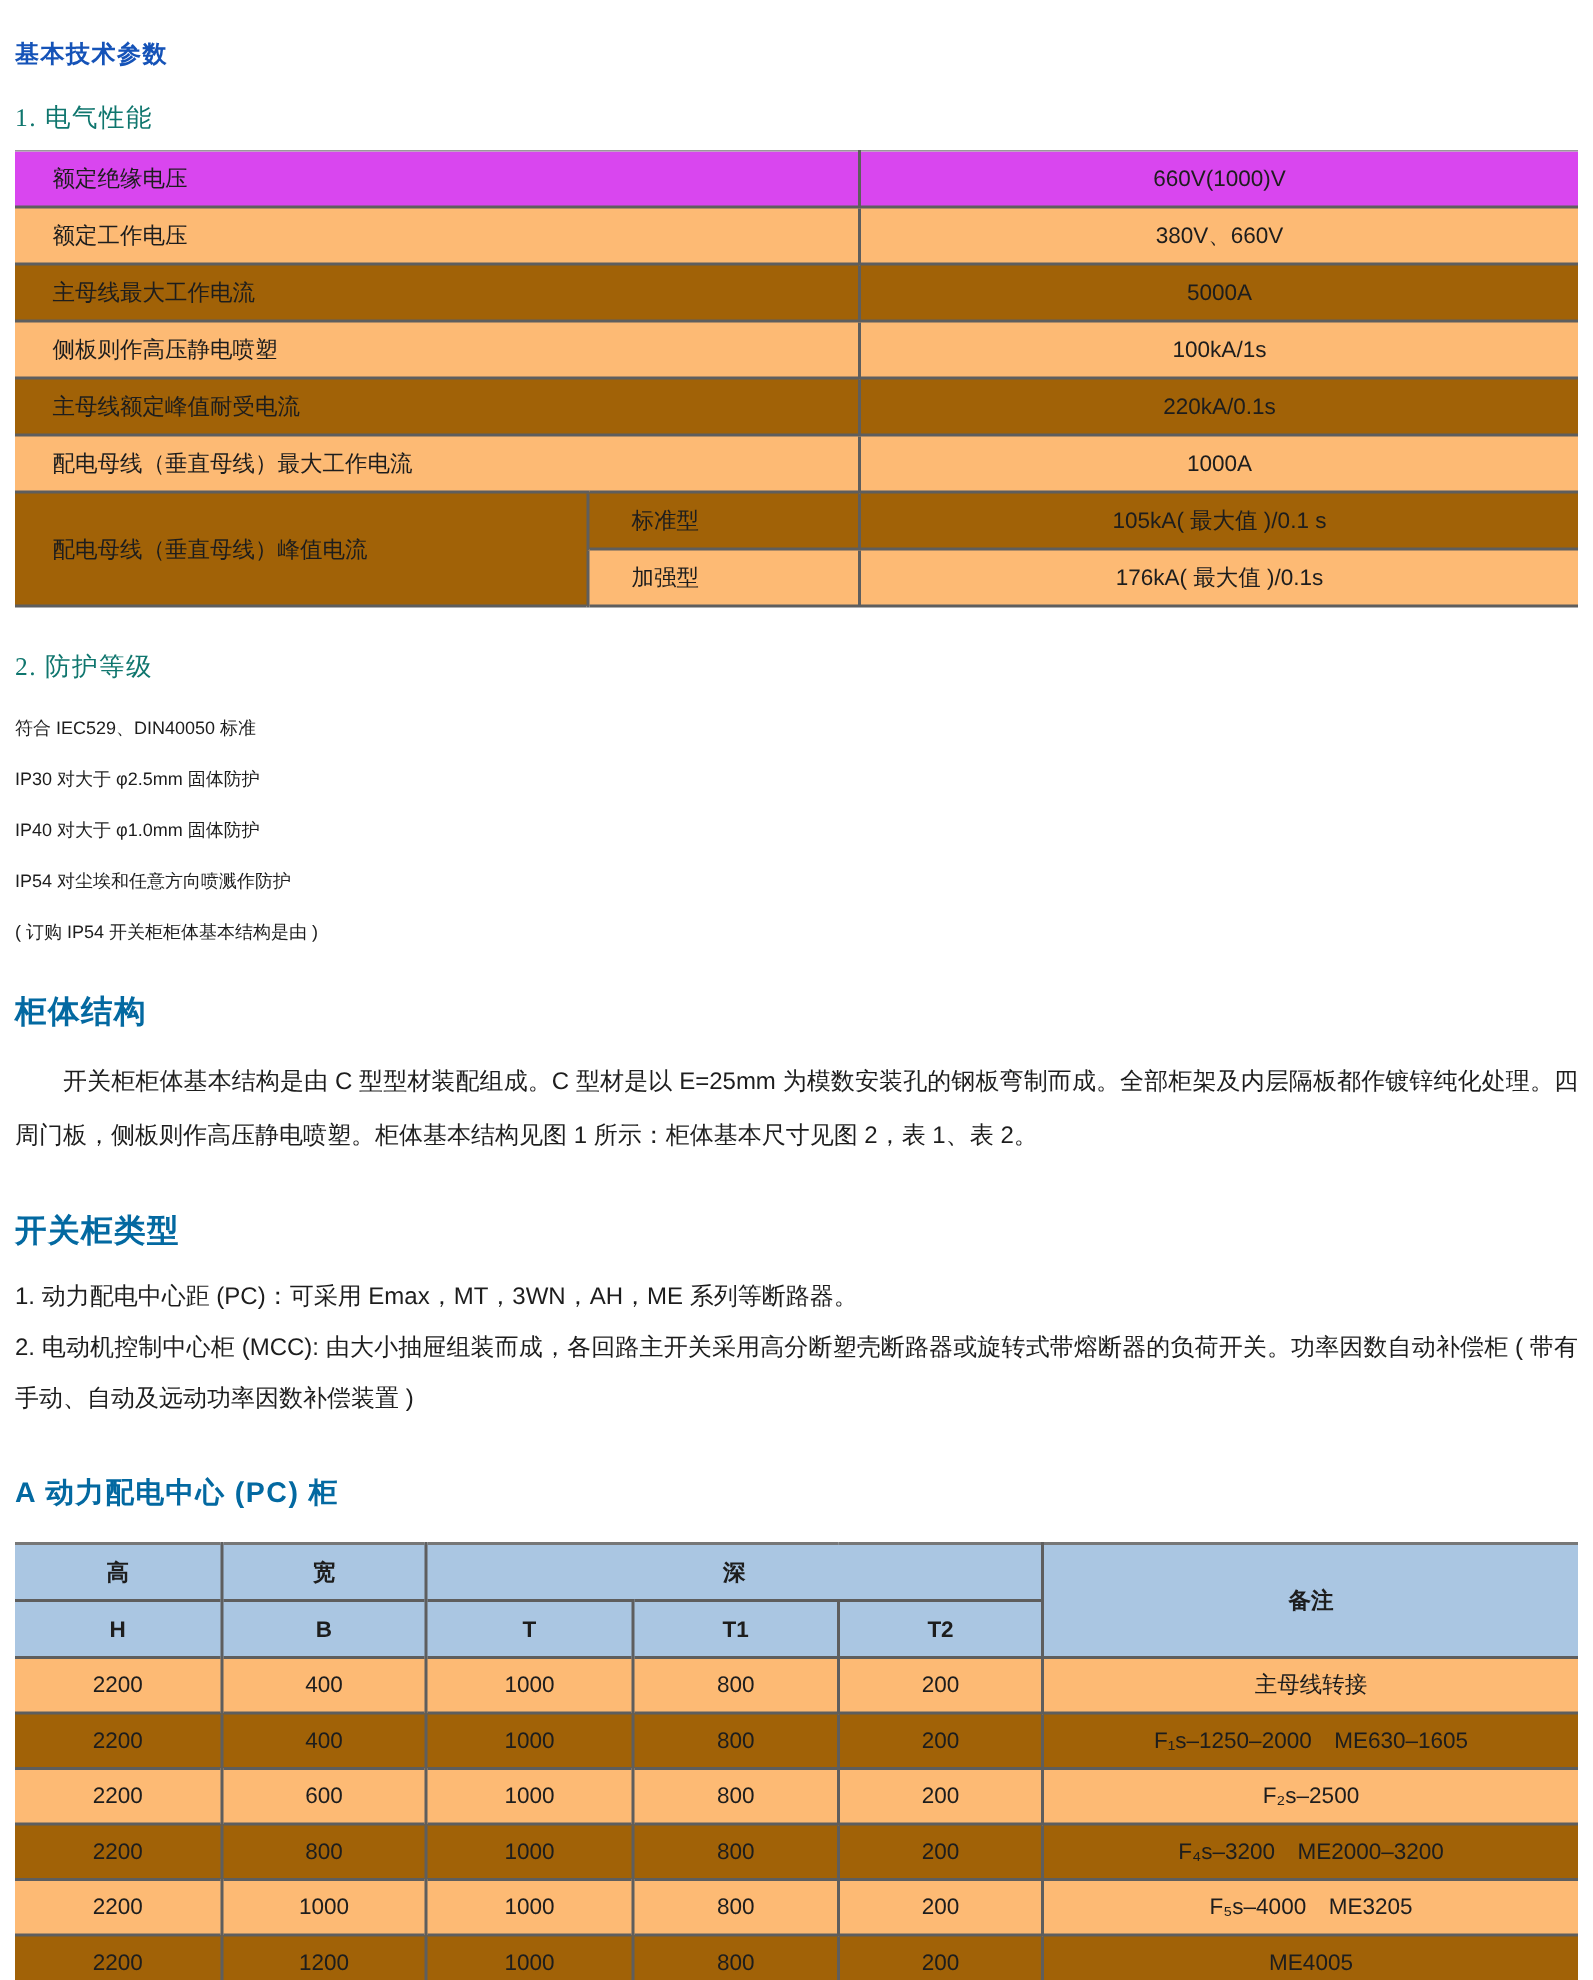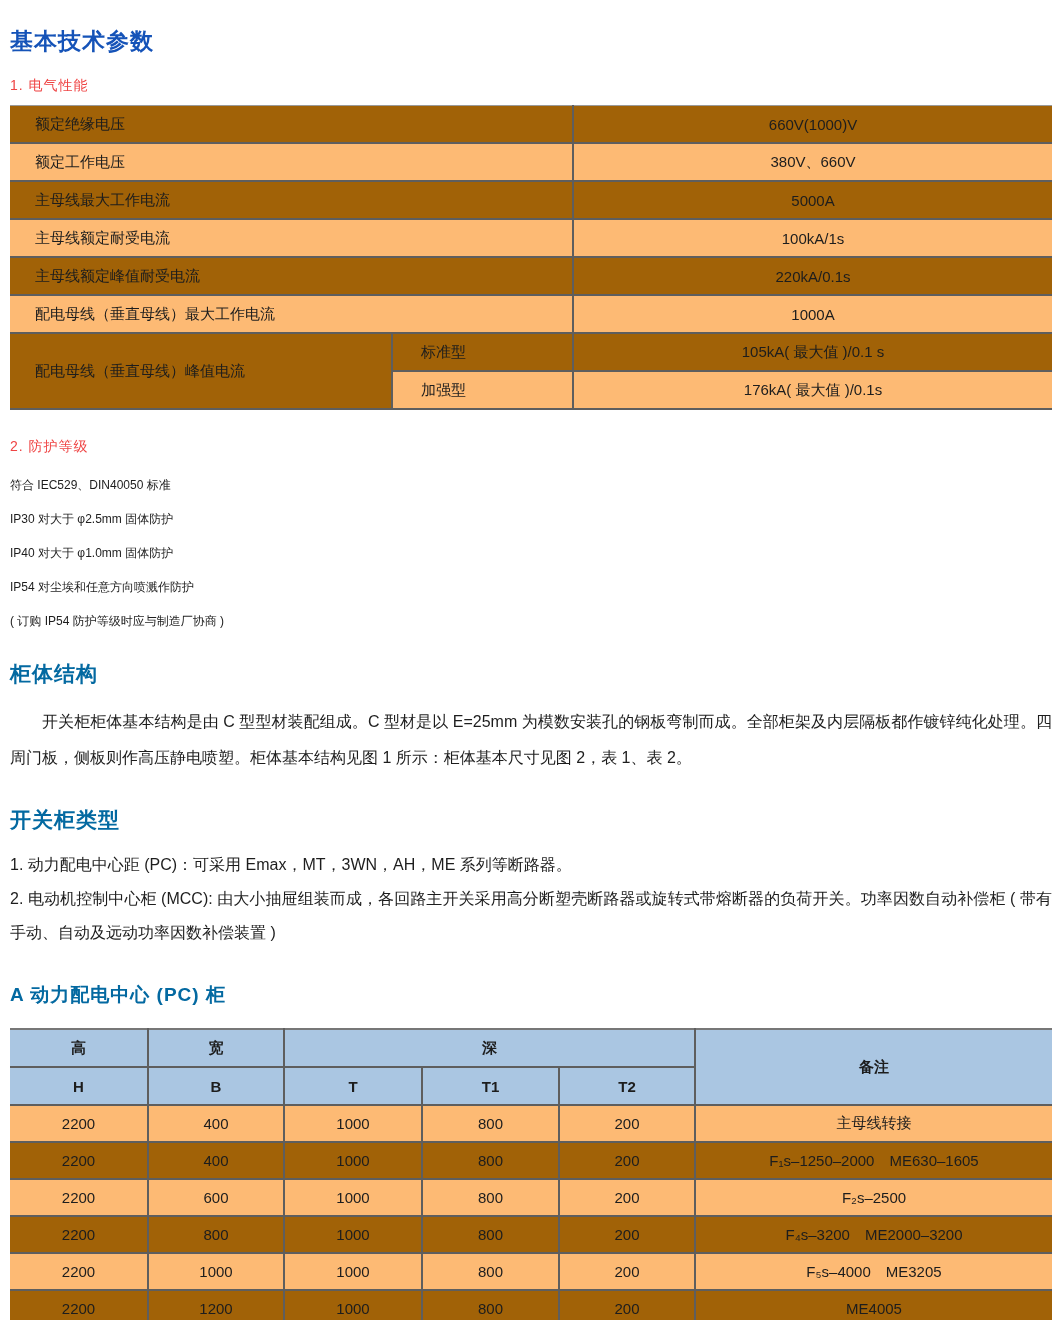--- a/index.html
+++ b/index.html
@@ -6,46 +6,46 @@
   body {
     width:1062px; height:1320px;
     background:#ffffff;
     font-family:"Liberation Sans","DejaVu Sans",sans-serif;
     color:#1d1d1d;
     overflow:hidden;
   }
   .page { padding:0 10px; }
 
   .main-title {
-    color:#1553b8; font-size:23px; font-weight:700;
+    color:#1553b8; font-size:16px; font-weight:700;
     margin:26px 0 0 0; letter-spacing:1px;
   }
   .gray-heading {
-    color:#ef4444; font-size:14px; font-weight:400;
-    margin:20px 0 0 0; letter-spacing:1px;
+    color:#0f766e; font-size:17px; font-weight:400;
+    margin:20px 0 0 0; letter-spacing:1px;font-family:Liberation Serif, serif;
   }
   .blue-heading {
     color:#0369a1; font-size:21px; font-weight:700;
     margin:0; letter-spacing:1px;
   }
   .blue-heading.small { font-size:19px; }
 
   
   table.spec {
     width:1042px; border-collapse:collapse; table-layout:fixed;
     margin-top:10px;
     border-top:1px solid #9a9a9a;
     border-bottom:2px solid #5e5e5e;
   }
   table.spec td { height:36px; font-size:15px; padding:0; }
   table.spec tr + tr td { border-top:2px solid #5e5e5e; }
   table.spec td.label { padding-left:25px; text-align:left; }
   table.spec td.type  { padding-left:28px; text-align:left; border-left:2px solid #5e5e5e; }
   table.spec td.value { text-align:center; border-left:2px solid #5e5e5e; }
-  tr.bg-blue  > td { background:#a16207; }
+  tr.bg-blue  > td { background:#d946ef; }
   tr.bg-gray  > td { background:#fdba74; }
   tr.bg-white > td { background:#a16207; }
 
   
   .prot-lines { margin-top:12px; }
   .prot-lines p { margin:0; font-size:12px; line-height:34px; }
 
   .body-par {
     margin:16px 0 0 0; font-size:16px; line-height:36px;
     text-indent:2em; text-align:justify;
@@ -92,21 +92,21 @@
     </tr>
     <tr class="bg-gray">
       <td colspan="2" class="label">额定工作电压</td>
       <td class="value">380V、660V</td>
     </tr>
     <tr class="bg-white">
       <td colspan="2" class="label">主母线最大工作电流</td>
       <td class="value">5000A</td>
     </tr>
     <tr class="bg-gray">
-      <td colspan="2" class="label">主母线额定耐受电流</td>
+      <td colspan="2" class="label">侧板则作高压静电喷塑</td>
       <td class="value">100kA/1s</td>
     </tr>
     <tr class="bg-white">
       <td colspan="2" class="label">主母线额定峰值耐受电流</td>
       <td class="value">220kA/0.1s</td>
     </tr>
     <tr class="bg-gray">
       <td colspan="2" class="label">配电母线（垂直母线）最大工作电流</td>
       <td class="value">1000A</td>
     </tr>
@@ -122,21 +122,21 @@
   </tbody>
     </table>
 
   <div class="gray-heading sp-after-table1">2.  防护等级</div>
 
   <div class="prot-lines">
     <p>符合 IEC529、DIN40050 标准</p>
     <p>IP30 对大于 φ2.5mm 固体防护</p>
     <p>IP40 对大于 φ1.0mm 固体防护</p>
     <p>IP54 对尘埃和任意方向喷溅作防护</p>
-    <p>( 订购 IP54 防护等级时应与制造厂协商 )</p>
+    <p>( 订购 IP54 开关柜柜体基本结构是由 )</p>
   </div>
 
   <h2 class="blue-heading sp-structure">柜体结构</h2>
   <p class="body-par">开关柜柜体基本结构是由 C 型型材装配组成。C 型材是以 E=25mm 为模数安装孔的钢板弯制而成。全部柜架及内层隔板都作镀锌纯化处理。四周门板，侧板则作高压静电喷塑。柜体基本结构见图 1 所示：柜体基本尺寸见图 2，表 1、表 2。</p>
 
   <h2 class="blue-heading sp-types">开关柜类型</h2>
   <div class="type-items">
     <p>1. 动力配电中心距 (PC)：可采用 Emax，MT，3WN，AH，ME 系列等断路器。</p>
     <p>2. 电动机控制中心柜 (MCC): 由大小抽屉组装而成，各回路主开关采用高分断塑壳断路器或旋转式带熔断器的负荷开关。功率因数自动补偿柜 ( 带有手动、自动及远动功率因数补偿装置 )</p>
   </div>

